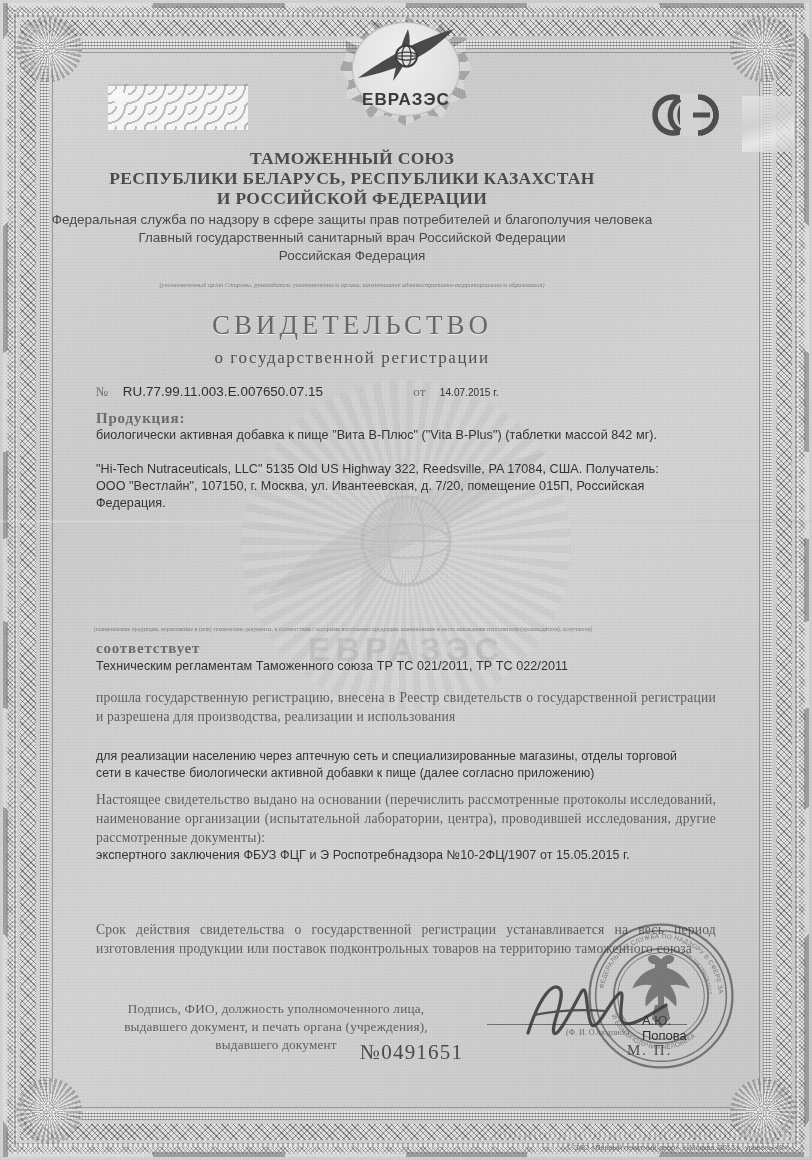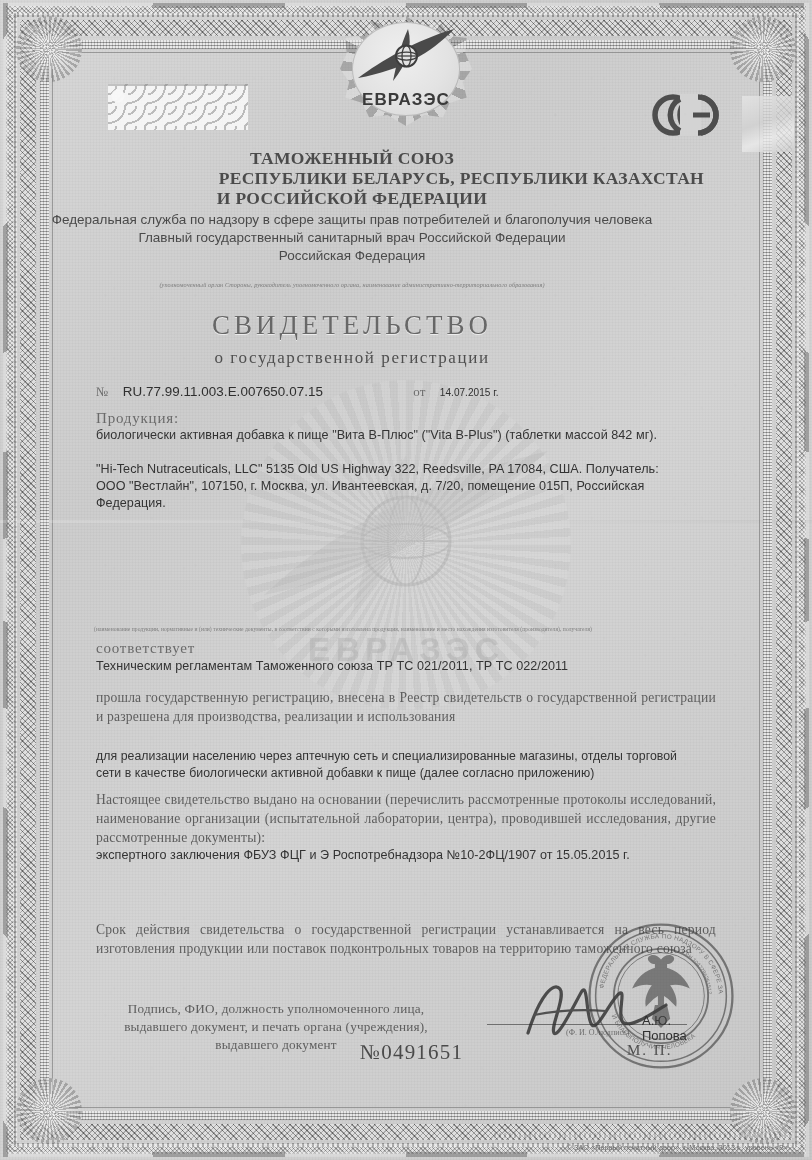--- a/index.html
+++ b/index.html
@@ -190,21 +190,21 @@
     font-family:"Liberation Serif", serif;font-weight:normal;
     font-size:27px;letter-spacing:4px;color:#676767;
     text-shadow:0 1px 0 rgba(255,255,255,.65);
   }
   .sub-title{
     font-family:"Liberation Serif", serif;
     font-size:17px;letter-spacing:1.6px;color:#4f4f4f;
   }
   .form-label{
     font-family:"Liberation Serif", serif;
-    font-size:15px;color:#6a6a6a;letter-spacing:.8px;
+    font-size:15px;color:#6a6a6a;letter-spacing:.8px;font-weight:bold;
   }
   .typed{
     font-size:12.6px;color:#333;line-height:17px;letter-spacing:.05px;
   }
   .printed{
     font-family:"Liberation Serif", serif;
     font-size:13.6px;color:#5d5d5d;line-height:19px;
     text-align:justify;letter-spacing:.2px;
   }
   .printed-left{
@@ -327,21 +327,21 @@
       <rect x="60" y="4" width="42" height="84" fill="#d3d3d3"></rect>
       <path d="M96 10 A36 36 0 1 1 96 82" fill="none" stroke="#4e4e4e" stroke-width="11"></path>
       <line x1="86" y1="46" x2="120" y2="46" stroke="#4e4e4e" stroke-width="10"></line>
       <path d="M60 14 A36 36 0 0 0 60 78" fill="none" stroke="#4e4e4e" stroke-width="11"></path>
     </svg>
   </div>
 
   <div id="content">
 
     <div class="ctr tu-title" style="position:absolute;left:0;right:0;top:148px;">ТАМОЖЕННЫЙ СОЮЗ</div>
-    <div class="ctr tu-title" style="position:absolute;left:0;right:0;top:168px;text-align:right;">РЕСПУБЛИКИ БЕЛАРУСЬ, РЕСПУБЛИКИ КАЗАХСТАН</div>
+    <div class="ctr tu-title" style="position:absolute;left:0;right:0;top:168px;">РЕСПУБЛИКИ БЕЛАРУСЬ, РЕСПУБЛИКИ КАЗАХСТАН</div>
     <div class="ctr tu-title" style="position:absolute;left:0;right:0;top:188px;">И РОССИЙСКОЙ ФЕДЕРАЦИИ</div>
 
     <div class="ctr agency" style="position:absolute;left:0;right:0;top:211px;">Федеральная служба по надзору в сфере защиты прав потребителей и благополучия человека</div>
     <div class="ctr agency" style="position:absolute;left:0;right:0;top:229px;">Главный государственный санитарный врач Российской Федерации</div>
     <div class="ctr agency" style="position:absolute;left:0;right:0;top:247px;">Российская Федерация</div>
 
     <div class="ctr tiny-italic" style="position:absolute;left:0;right:0;top:281px;">(уполномоченный орган Стороны, руководитель уполномоченного органа, наименование административно-территориального образования)</div>
 
     <div class="ctr big-title" style="position:absolute;left:0;right:0;top:310px;">СВИДЕТЕЛЬСТВО</div>
     <div class="ctr sub-title" style="position:absolute;left:0;right:0;top:348px;">о государственной регистрации</div>

